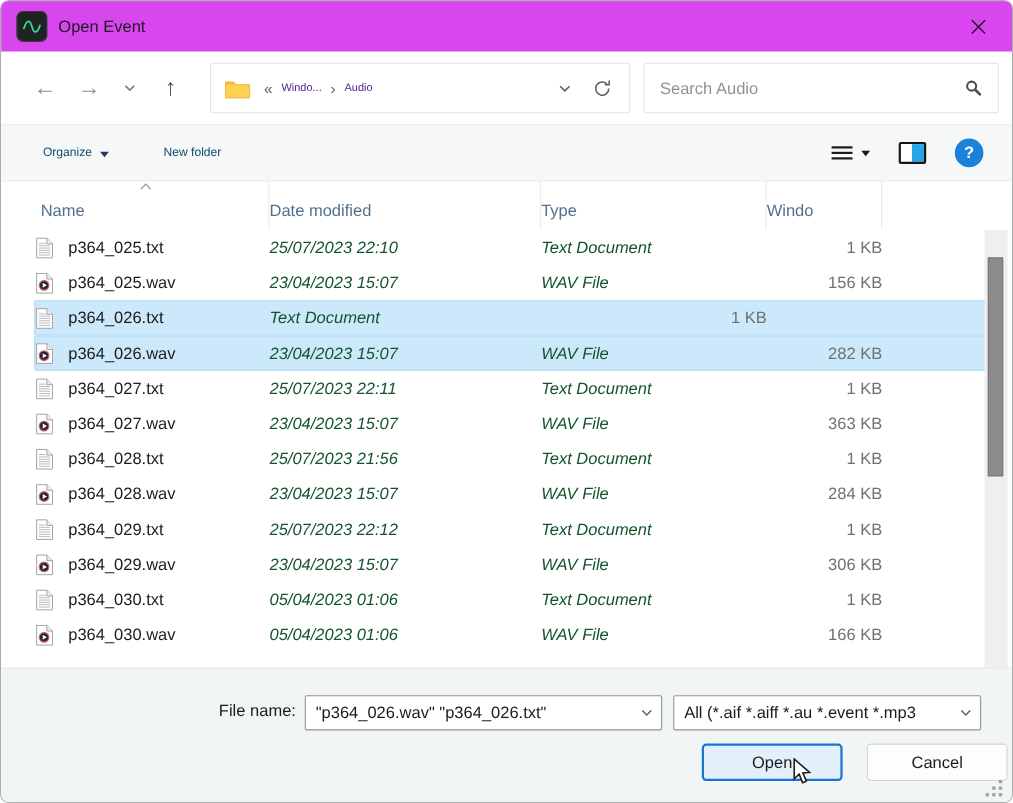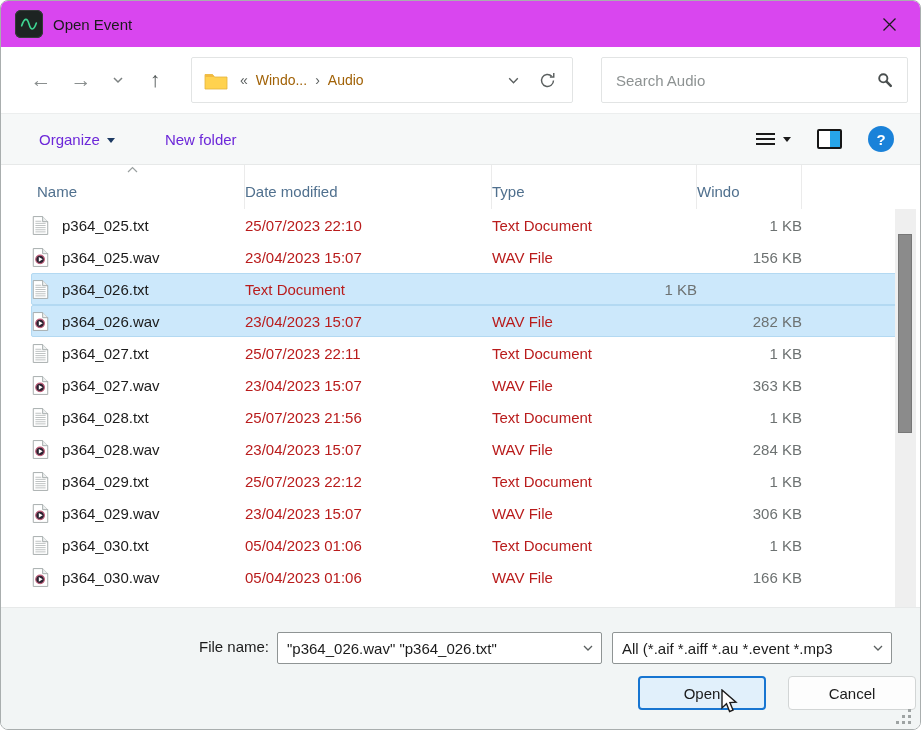--- a/index.html
+++ b/index.html
@@ -24,39 +24,39 @@
   
   .navbar { height:66px; background:#fff; display:flex; align-items:center; padding:0 12px 0 20px; }
   .nav-btn { width:40px; height:36px; display:flex; align-items:center; justify-content:center; font-size:21px; color:#8a8f8f; }
   .nav-btn.enabled { color:#4f5555; }
   .nav-btn.small { width:34px; }
   .crumb-bar {
     margin-left:16px; width:382px; height:46px; border:1px solid #e2e4e4; border-radius:2px;
     display:flex; align-items:center; padding:0 8px 0 12px; background:#fff;
   }
   .crumb-bar .folder { margin-right:10px; display:flex; }
-  .crumb-piece { font-size:14px; color:#a16207; padding:0 6px; white-space:nowrap; }
+  .crumb-piece { font-size:10px; color:#4c1d95; padding:0 6px; white-space:nowrap; }
   .crumb-sep { font-size:14px; color:#5a5f5f; padding:0 2px; }
   .crumb-spacer { flex:1; }
   .crumb-chevron, .crumb-refresh { width:34px; height:34px; display:flex; align-items:center; justify-content:center; }
   .searchbox {
-    margin-left:28px; flex:1; height:46px; border:1px solid #e2e4e4; border-radius:2px;
+    margin-left:12px; flex:1; height:46px; border:1px solid #e2e4e4; border-radius:2px;
     display:flex; align-items:center; padding:0 14px; background:#fff;
   }
   .searchbox input {
     border:none; outline:none; flex:1; font-size:15px; color:#3a3f3f;
     font-family:"Liberation Sans","DejaVu Sans",sans-serif; background:transparent;
   }
   .searchbox input::placeholder { color:#8d9292; }
   
   .toolbar {
     height:52px; background:#f6f8f8; border-top:1px solid #eceeee; border-bottom:1px solid #e7e9e9;
     display:flex; align-items:center; padding:0 26px 0 38px;
   }
-  .tool-item { font-size:15px; color:#6d28d9; display:flex; align-items:center; margin-right:50px; cursor:default; }
+  .tool-item { font-size:11px; color:#0c4a6e; display:flex; align-items:center; margin-right:50px; cursor:default; }
   .caret-down { width:0; height:0; border-left:4px solid transparent; border-right:4px solid transparent; border-top:5px solid #1d3a63; margin-left:7px; margin-top:2px; }
   .toolbar-right { margin-left:auto; display:flex; align-items:center; gap:26px; }
   .view-btn { display:flex; align-items:center; gap:8px; }
   .hamburger div { width:19px; height:2px; background:#1b1b1b; margin:3px 0; }
   .caret-down.dark { border-top-color:#1b1b1b; margin:0; }
   .pane-icon { width:25px; height:20px; border:2px solid #161616; background:linear-gradient(to right,#ffffff 50%,#27a5e9 50%); border-radius:2px; }
   .help-btn { width:26px; height:26px; border-radius:50%; background:#1a82d9; color:#fff; font-size:15px; font-weight:bold; display:flex; align-items:center; justify-content:center; }
   
   .grid-cols { display:grid; grid-template-columns:28px 185px 247px 205px 105px 16px; }
   .header-row { position:relative; height:44px; padding-left:30px; padding-right:25px; background:#fff; }
@@ -66,21 +66,21 @@
   .hsep { border-left:1px solid #ebebeb; }
   .sort-up { position:absolute; top:1px; left:96px; }
   
   .list { position:relative; height:398px; background:#fff; overflow:hidden; }
   .rows { padding-left:30px; padding-right:13px; }
   .row { height:32px; align-items:center; border:1px solid transparent; border-radius:2px; }
   .row.selected { background:#cce8fb; border-color:#b3d9f2; }
   .cell { font-size:15px; overflow:hidden; white-space:nowrap; }
   .cell.icon { display:flex; align-items:center; justify-content:flex-start; }
   .cell.name { color:#1b1b1b; padding-left:2px; }
-  .cell.date, .cell.type { color:#b91c1c; }
+  .cell.date, .cell.type { color:#14532d;font-style:italic; }
   .cell.size { color:#6d7272; text-align:right; }
   
   .scroll-track { position:absolute; top:-42px; right:4px; width:21px; height:442px; background:#efefef; }
   .scroll-thumb { position:absolute; top:67px; left:3px; width:14px; height:199px; background:#8b8b8b; border:1px solid #777; }
   
   .footer { position:relative; height:124px; background:#f2f5f5; border-top:1px solid #e7e9e9; }
   .fn-label { position:absolute; top:30px; left:120px; width:148px; text-align:right; font-size:15px; color:#1b1b1b; }
   .combo {
     position:absolute; display:flex; align-items:center; background:#fff;
     border:1px solid #8f9494; border-radius:2px; height:32px; font-size:15px; color:#1b1b1b;

